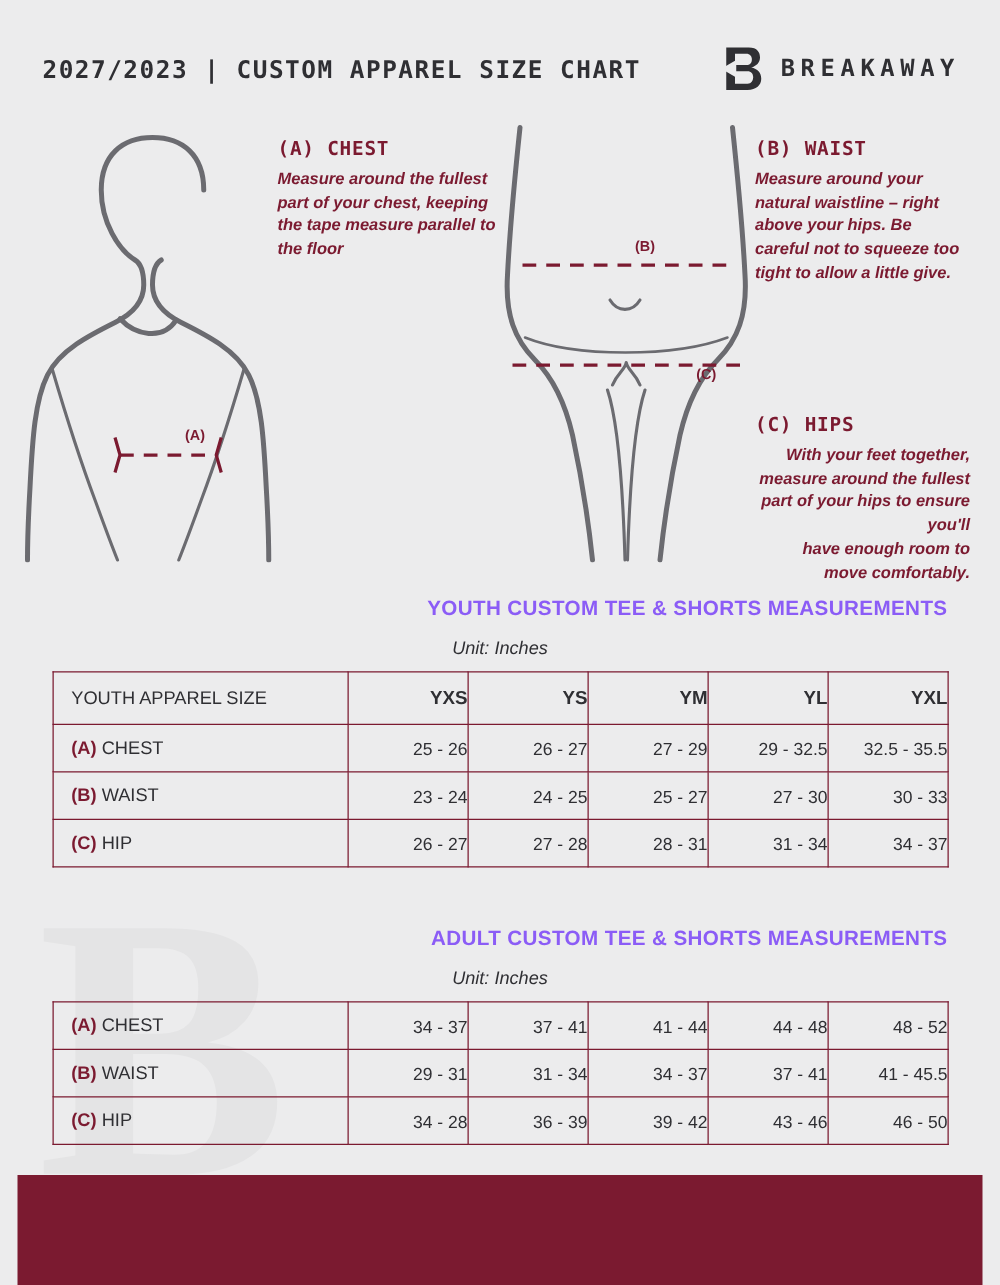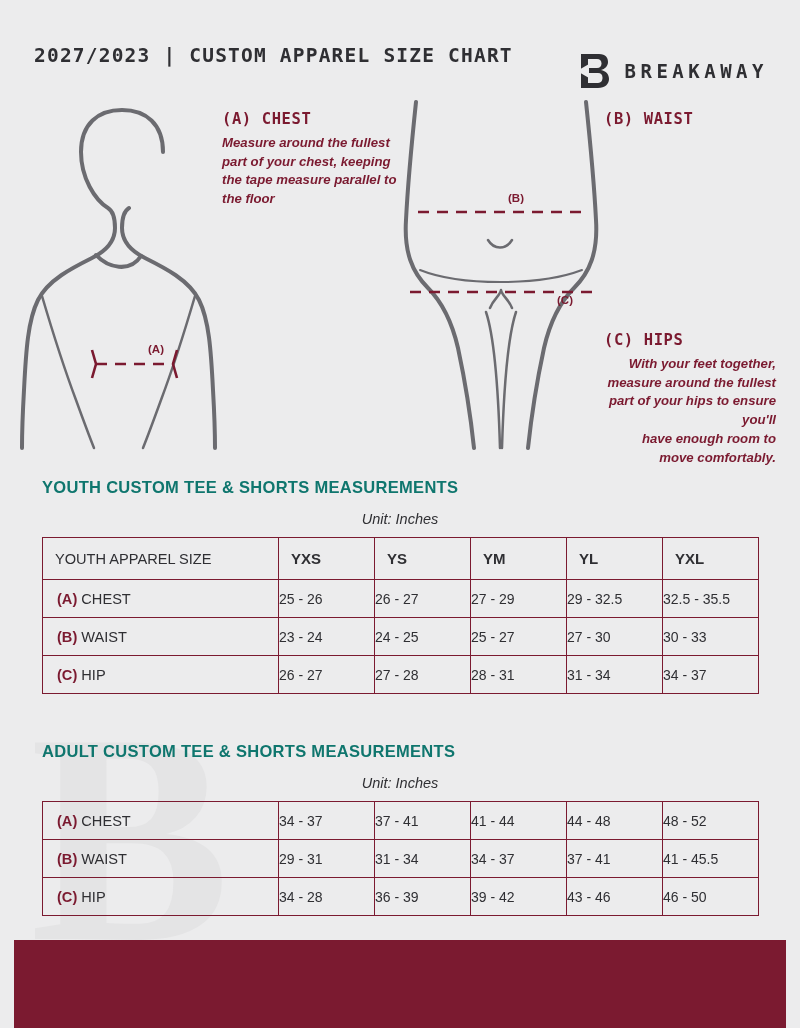--- a/index.html
+++ b/index.html
@@ -22,21 +22,21 @@
   
   .header {
     position: absolute; top: 36px; left: 34px; right: 32px; height: 44px;
   }
   .header-title {
     font-family: "DejaVu Sans Mono", monospace;
     font-size: 19.5px; font-weight: bold; color: #2f2f33;
     letter-spacing: 1.2px; white-space: nowrap;
     position: absolute; left: 0; top: 8px;
   }
-  .brand { position: absolute; right: 0; top: 16px; display: flex; align-items: center; gap: 14px; }
+  .brand { position: absolute; right: 0; top: 0; display: flex; align-items: center; gap: 14px; }
   .brand-mark {
     width: 34px; height: 38px; position: relative;
   }
   .brand-mark svg { display: block; }
   .brand-name {
     font-family: "DejaVu Sans Mono", monospace;
     font-size: 19px; font-weight: bold; color: #2f2f33; letter-spacing: 4.5px;
   }
 
   
@@ -60,32 +60,32 @@
   .co-hips  { left: 604px; top: 199px; width: 172px; margin-top: 36px; }
 
   .tag {
     position: absolute; font-size: 11.5px; font-weight: bold; color: #7b1a30;
     font-family: "Liberation Sans", sans-serif;
   }
 
   
   .section { position: absolute; left: 42px; width: 716px; }
   .sec-title {
-    text-align: left;
-    font-size: 16.5px; font-weight: bold; color: #0f766e;
+    text-align: right;
+    font-size: 16.5px; font-weight: bold; color: #8b5cf6;
     letter-spacing: 0.3px;
   }
   .sec-sub {
     text-align: center; font-size: 14.5px; color: #2f2f33;
     font-style: italic; margin-top: 14px; margin-bottom: 10px;
   }
   table { border-collapse: collapse; width: 716px; table-layout: fixed; }
-  table td { border: 1px solid #7b1a30; height: 38px; text-align: left;
+  table td { border: 1px solid #7b1a30; height: 38px; text-align: right;
              font-size: 14px; color: #2f2f33; }
-  table tr.head td { font-weight: bold; font-size: 15px; height: 42px; padding-left: 12px; }
+  table tr.head td { font-weight: bold; font-size: 15px; height: 42px; }
   table td.rowlabel { text-align: left; padding-left: 14px; font-weight: normal; font-size: 14.6px; }
   table tr.head td.rowlabel { font-weight: normal; font-size: 14.6px; }
   table td.rowlabel .paren { color: #7b1a30; font-weight: bold; }
   col.c0 { width: 236px; }
   col.cx { width: 96px; }
 
   .footer-bar {
     position: absolute; left: 14px; bottom: 0; width: 772px; height: 88px;
     background: #7b1a30;
   }
@@ -161,20 +161,21 @@
         <span>CHEST</span>
       </h3>
       <p>Measure around the fullest part of your chest, keeping the tape measure parallel to the floor</p>
     </div>
 
     <div class="callout co-waist">
       <h3>
         <span class="paren">(B)</span>
         <span>WAIST</span>
       </h3>
+      <p>Measure around your natural waistline – right above your hips. Be careful not to squeeze too tight to allow a little give.</p>
     </div>
 
     <div class="callout co-hips">
       <h3>
         <span class="paren">(C)</span>
         <span>HIPS</span>
       </h3>
       <p style="white-space: pre-line; text-align: right;">With your feet together, measure around the fullest part of your hips to ensure you'll
 have enough room to move comfortably.</p>
     </div>

